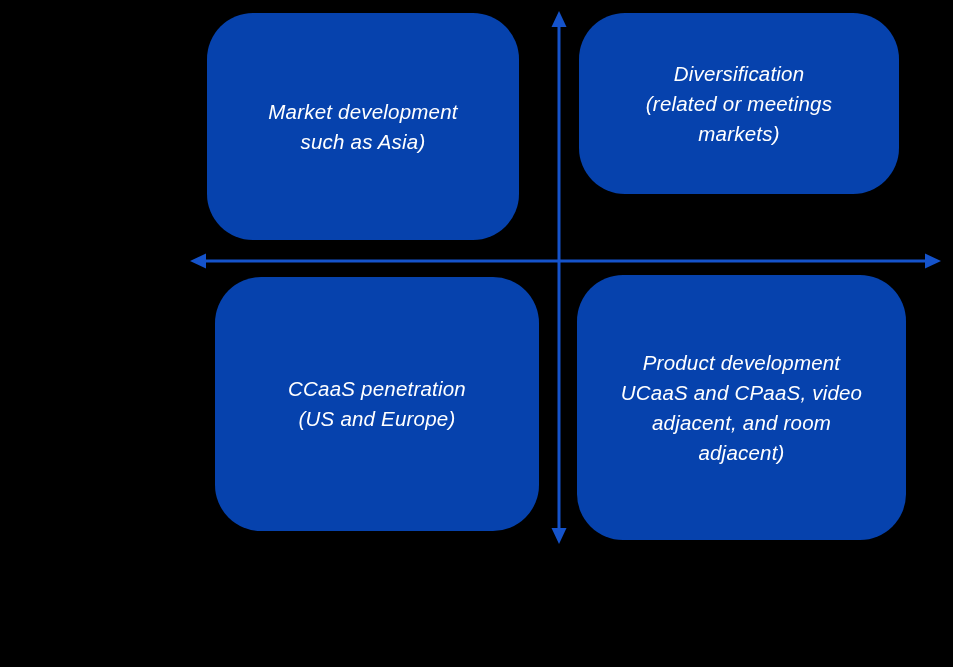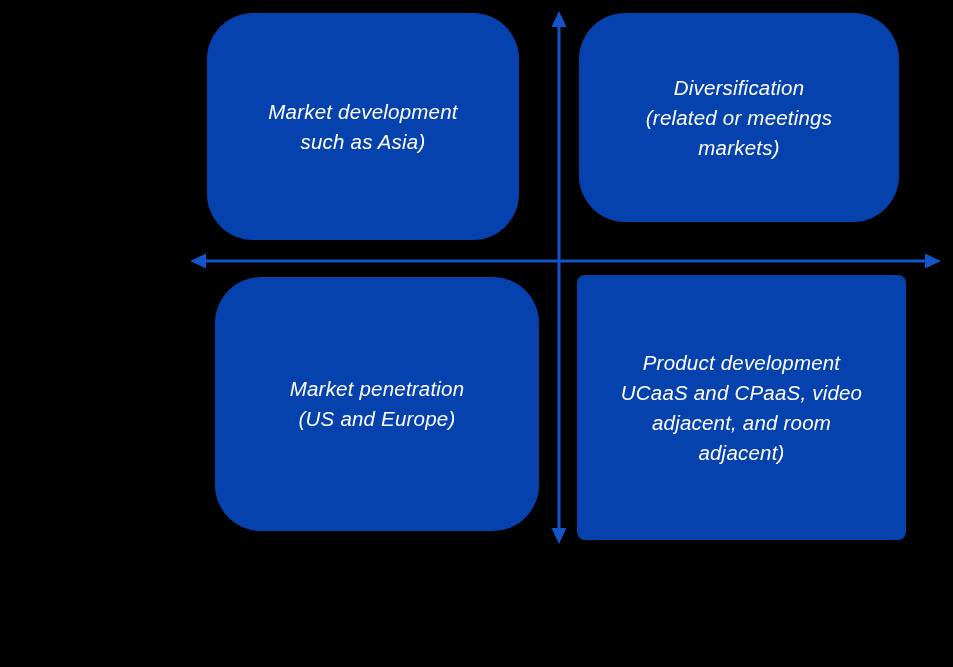--- a/index.html
+++ b/index.html
@@ -43,23 +43,23 @@
     align-items: center;
     justify-content: center;
     text-align: center;
     color: var(--box-text);
     font-size: 20.5px;
     line-height: 30px;
     letter-spacing: 0.2px;
     font-style: italic;
   }
   .q-tl { left: 207px; top: 13px;  width: 312px; height: 227px; }
-  .q-tr { left: 579px; top: 13px;  width: 320px; height: 209px; }
+  .q-tr { left: 579px; top: 13px;  width: 320px; height: 181px; }
   .q-bl { left: 215px; top: 277px; width: 324px; height: 254px; }
-  .q-br { left: 577px; top: 275px; width: 329px; height: 265px; border-radius: 8px; }
+  .q-br { left: 577px; top: 275px; width: 329px; height: 265px; }
 </style>
 </head>
 <body>
 
 <div class="canvas">
 
   <svg class="axes" viewBox="0 0 953 667" aria-hidden="true">
     <line x1="202" y1="261" x2="929" y2="261"></line>
     <polygon points="190,261 206,253.5 206,268.5"></polygon>
     <polygon points="941,261 925,253.5 925,268.5"></polygon>
@@ -73,21 +73,21 @@
     <div>such as Asia)</div>
   </div>
 
   <div class="quadrant q-tr">
     <div>Diversification</div>
     <div>(related or meetings</div>
     <div>markets)</div>
   </div>
 
   <div class="quadrant q-bl">
-    <div>Market penetration</div>
+    <div>CCaaS penetration</div>
     <div>(US and Europe)</div>
   </div>
 
   <div class="quadrant q-br">
     <div>Product development</div>
     <div>UCaaS and CPaaS, video</div>
     <div>adjacent, and room</div>
     <div>adjacent)</div>
   </div>
 

